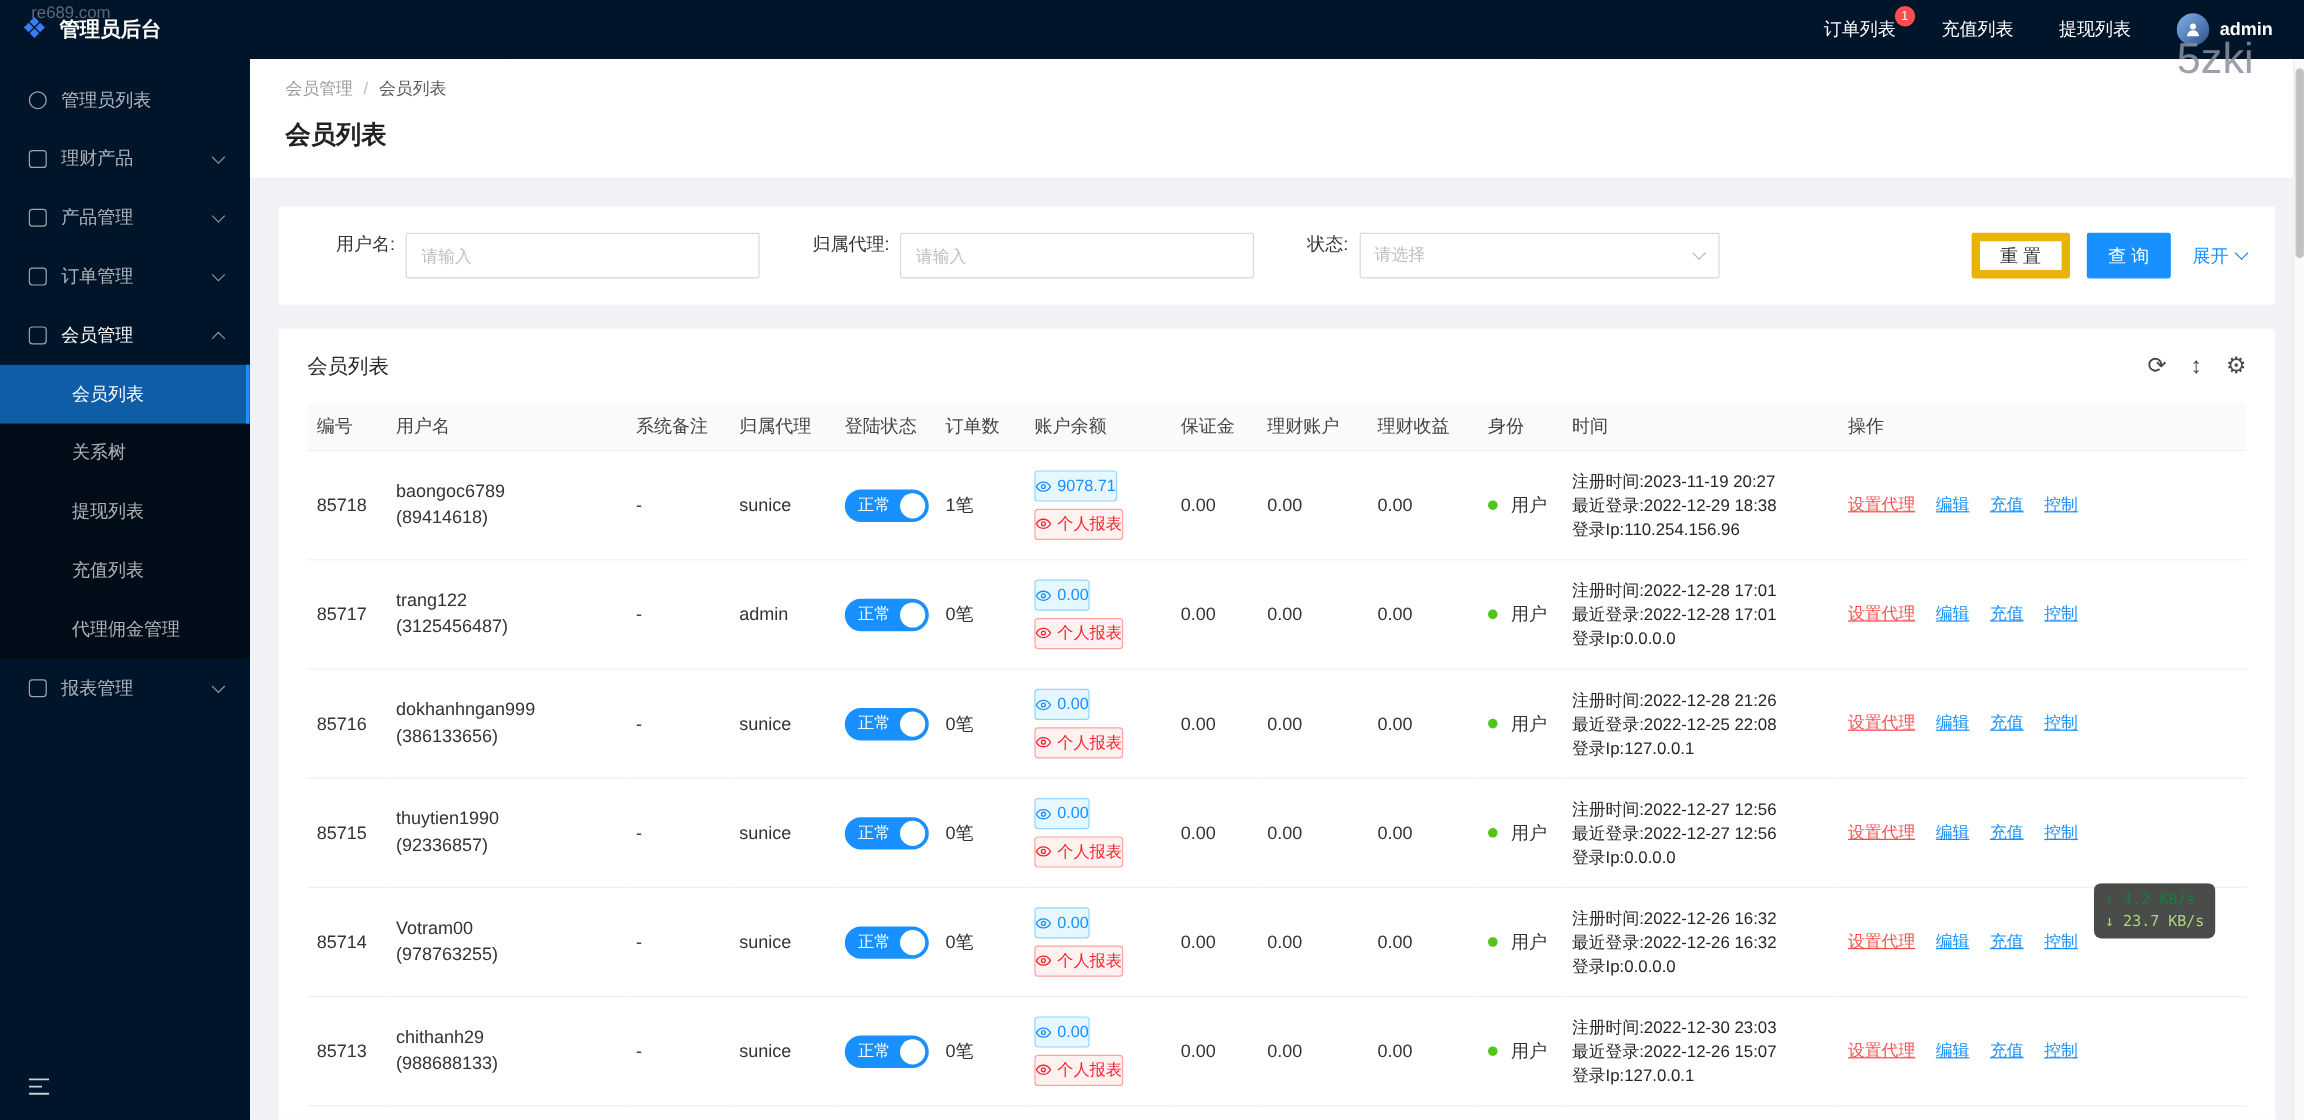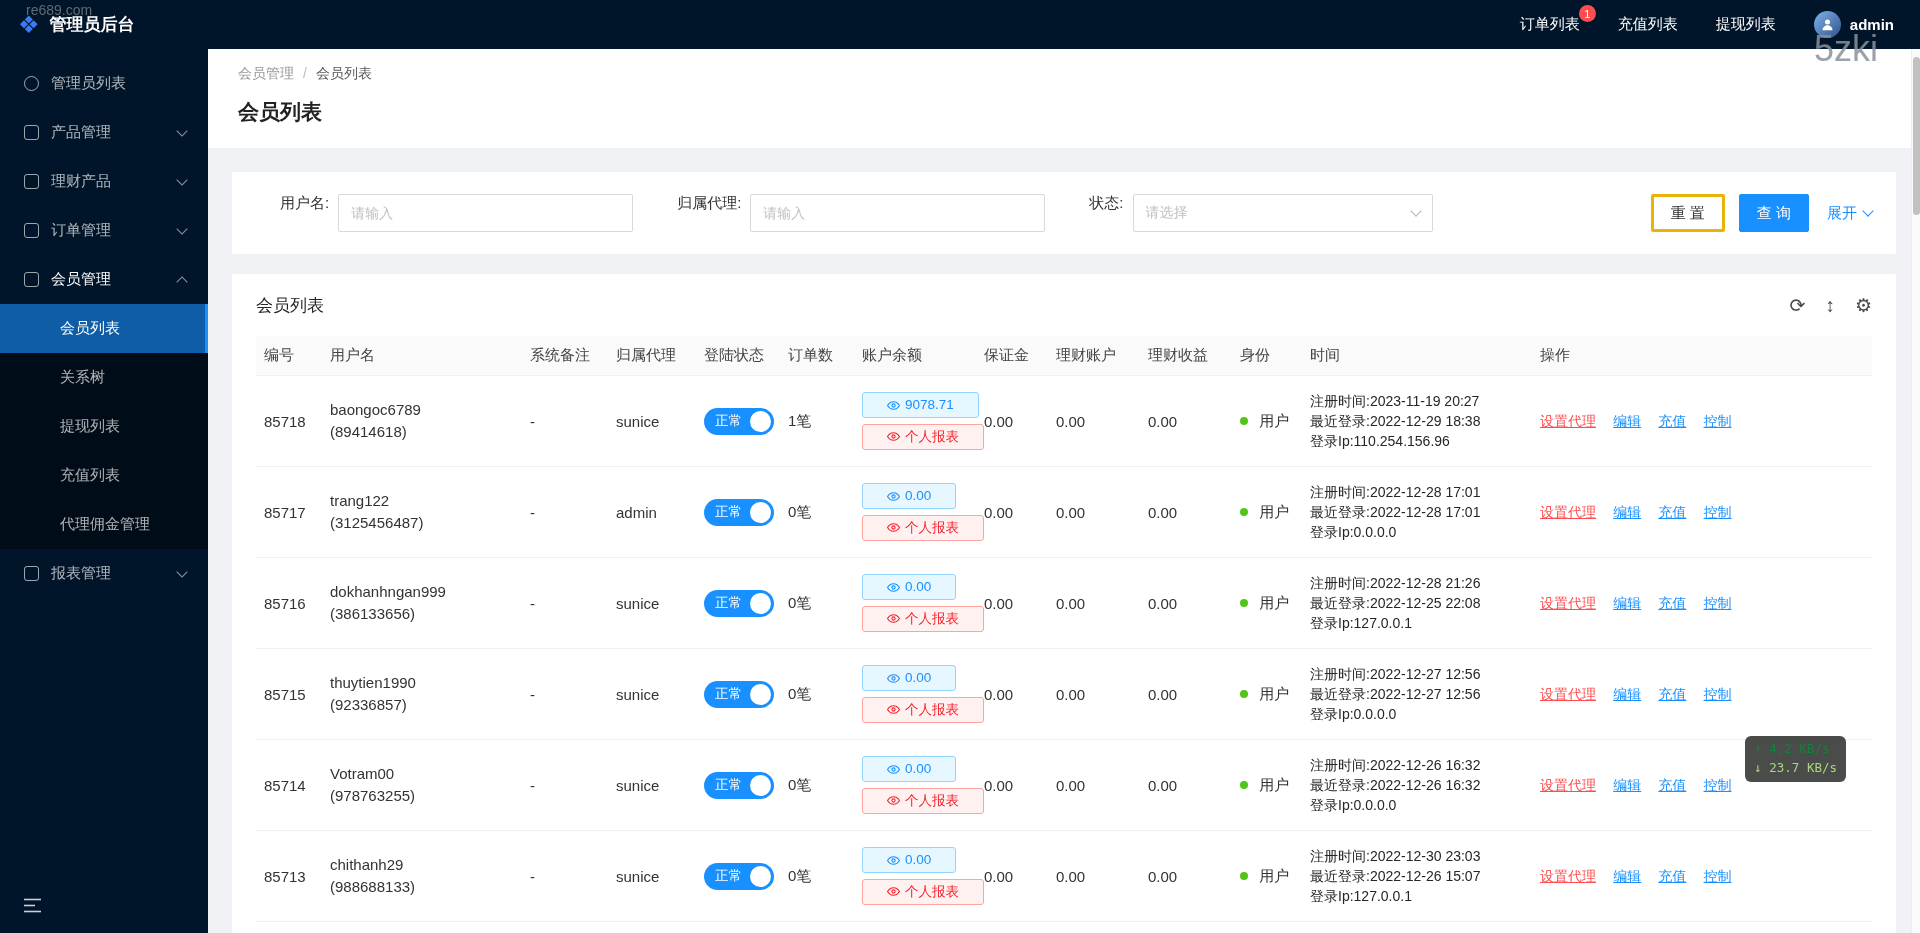--- a/index.html
+++ b/index.html
@@ -57,21 +57,21 @@
   .filter-item { display:flex; margin-right:44px; }
   .filter-label { font-size:15px; color:#333; margin-right:9px; white-space:nowrap; }
   .filter-input { width:295px; height:38px; border:1px solid #d9d9d9; border-radius:2px; padding:0 12px;
     font-size:14px; color:#333; outline:none; }
   .filter-input::placeholder { color:#bfbfbf; }
   .filter-select { width:300px; height:38px; border:1px solid #d9d9d9; border-radius:2px; padding:0 12px;
     display:flex; align-items:center; justify-content:space-between; background:#fff; cursor:pointer; }
   .select-placeholder { color:#bfbfbf; font-size:14px; }
   .chev-grey { border-color:#b8b8b8; }
   .filter-actions { margin-left:auto; display:flex; align-items:center; gap:14px; }
-  .btn-reset { height:38px; padding:0 17px; background:#fff; border:3px solid #eab308; border-radius:2px;
+  .btn-reset { height:38px; padding:0 17px; background:#fff; border:7px solid #eab308; border-radius:2px;
     font-size:15px; color:#333; cursor:pointer; font-family:inherit; }
   .btn-query { height:38px; padding:0 17px; background:#1890ff; border:1px solid #1890ff; border-radius:2px;
     font-size:15px; color:#fff; cursor:pointer; font-family:inherit; }
   .expand-link { color:#1890ff; font-size:15px; display:inline-flex; align-items:center; gap:7px;
     cursor:pointer; text-decoration:none; margin-left:4px; }
   .chev-blue { border-color:#1890ff; }
 
   
   .table-card { margin:20px 24px 0; background:#fff; border-radius:2px; padding:0 24px 24px; min-height:760px; }
   .table-toolbar { display:flex; align-items:center; height:62px; }
@@ -85,21 +85,21 @@
   td { padding:6px 8px; border-bottom:1px solid #f0f0f0; font-size:15px; color:#333;
     height:91px; vertical-align:middle; }
   .u-name { line-height:1.5; }
   .u-uid { line-height:1.5; }
 
   .switch { position:relative; display:inline-flex; align-items:center; background:#1890ff;
     border-radius:100px; height:27px; padding:0 32px 0 11px; cursor:pointer; }
   .switch-label { color:#fff; font-size:13.5px; white-space:nowrap; }
   .switch-knob { position:absolute; right:3px; top:3px; width:21px; height:21px; background:#fff; border-radius:50%; }
 
-  .badge { display:inline-flex; align-items:center; gap:5px; border-radius:3px; padding:2px 24px;
+  .badge { display:inline-flex; align-items:center; gap:5px; border-radius:3px; padding:2px 0;
     font-size:13.5px; line-height:1.45; cursor:pointer; white-space:nowrap; }
   .badge + .badge { margin-top:6px;align-items:center; }
   .badge-blue { background:#e6f7ff; border:1px solid #91d5ff; color:#1890ff; }
   .badge-red { background:#fff1f0; border:1px solid #ffa39e; color:#f5222d; }
   .badge .eye { flex:none; }
   .badge-stack { display:flex; flex-direction:column; align-items:flex-start; }
 
   .dot { display:inline-block; width:8px; height:8px; border-radius:50%; background:#52c41a;
     margin-right:7px; vertical-align:middle; }
   .identity-text { vertical-align:middle; }
@@ -156,26 +156,26 @@
 </header>
 
 <aside class="sidebar">
   <nav class="menu">
     <div class="menu-item">
       <span class="menu-icon round"></span>
       <span class="menu-label">管理员列表</span>
     </div>
     <div class="menu-item">
       <span class="menu-icon"></span>
-      <span class="menu-label">产品管理</span>
+      <span class="menu-label">理财产品</span>
       <span class="chev chev-down"></span>
     </div>
     <div class="menu-item">
       <span class="menu-icon"></span>
-      <span class="menu-label">理财产品</span>
+      <span class="menu-label">产品管理</span>
       <span class="chev chev-down"></span>
     </div>
     <div class="menu-item">
       <span class="menu-icon"></span>
       <span class="menu-label">订单管理</span>
       <span class="chev chev-down"></span>
     </div>
     <div class="menu-item open">
       <span class="menu-icon"></span>
       <span class="menu-label">会员管理</span>

